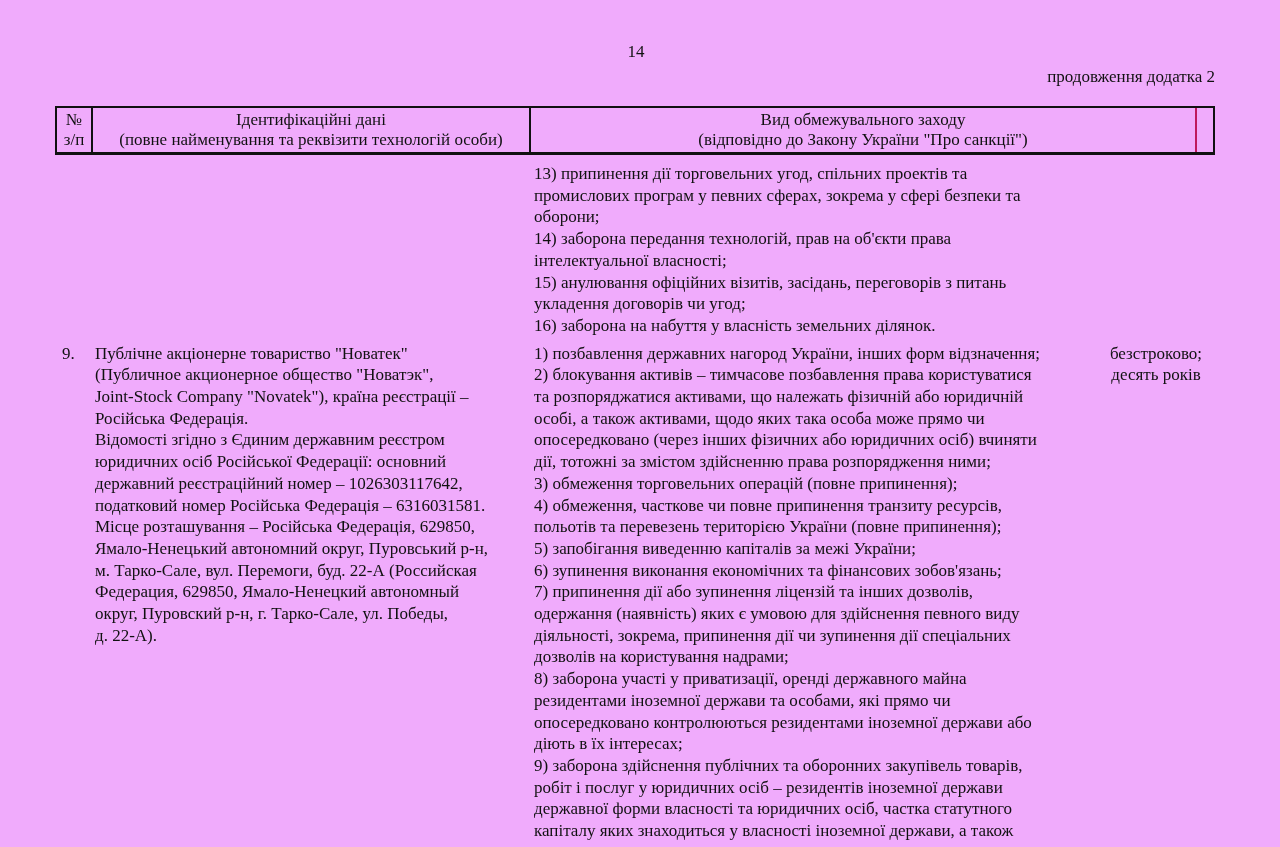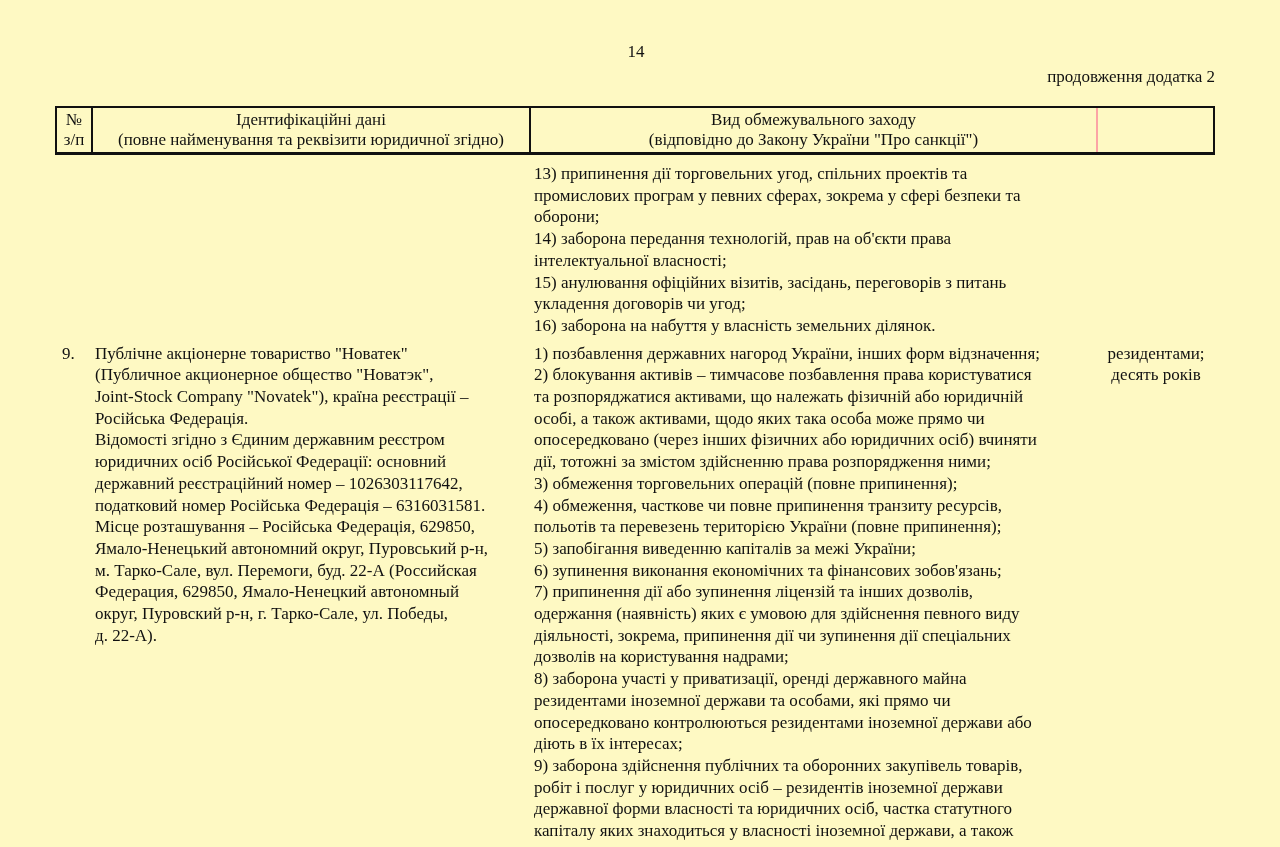--- a/index.html
+++ b/index.html
@@ -1,20 +1,20 @@
 <!DOCTYPE html>
 <html><head>
 <meta charset="utf-8">
 <style>
   * { margin:0; padding:0; }
   html,body { background:#e8e8e8; }
   .page {
     position:relative;
     width:1280px; height:847px;
-    background:#fef9c3;
+    background:#f0abfc;
     overflow:hidden;
     font-family:"Liberation Serif", serif;
     color:#111;
   }
   .page-number {
     position:absolute; top:41px; left:0; width:1272px;
     text-align:center; font-size:17px; line-height:21px;
   }
   .continuation {
     position:absolute; top:66px; right:65px;
@@ -31,21 +31,21 @@
   }
   .thead .hcell {
     height:100%;
     display:flex; align-items:center; justify-content:center;
     text-align:center; white-space:pre-line;
     font-size:17px; line-height:20px;
     box-sizing:border-box;
   }
   .hcell.c1 { width:36px; border-right:2px solid #111; }
   .hcell.c2 { width:438px; border-right:2px solid #111; }
-  .hcell.c3 { width:567px; border-right:2px solid #fca5a5; }
+  .hcell.c3 { width:666px; border-right:2px solid #be185d; }
   .hcell.c4 { flex:1; }
   .tbody {
     position:absolute; left:55px; top:155px; width:1200px;
   }
   .trow { display:flex; align-items:flex-start; }
   .trow .cell {
     box-sizing:border-box;
     font-size:17px; line-height:21.7px;
     white-space:pre;
   }
@@ -62,21 +62,21 @@
 <div class="page">
 
   <div class="page-number">14</div>
 
   <div class="continuation">продовження додатка 2</div>
 
   <div class="thead">
     <div class="hcell c1">№
 з/п</div>
     <div class="hcell c2">Ідентифікаційні дані
-(повне найменування та реквізити юридичної згідно)</div>
+(повне найменування та реквізити технологій особи)</div>
     <div class="hcell c3">Вид обмежувального заходу
 (відповідно до Закону України "Про санкції")</div>
   </div>
 
   <div class="tbody">
 
     <div class="trow r1">
       <div class="cell c1"></div>
       <div class="cell c2"></div>
       <div class="cell c3">13) припинення дії торговельних угод, спільних проектів та
@@ -122,19 +122,19 @@
 діяльності, зокрема, припинення дії чи зупинення дії спеціальних
 дозволів на користування надрами;
 8) заборона участі у приватизації, оренді державного майна
 резидентами іноземної держави та особами, які прямо чи
 опосередковано контролюються резидентами іноземної держави або
 діють в їх інтересах;
 9) заборона здійснення публічних та оборонних закупівель товарів,
 робіт і послуг у юридичних осіб – резидентів іноземної держави
 державної форми власності та юридичних осіб, частка статутного
 капіталу яких знаходиться у власності іноземної держави, а також</div>
-      <div class="cell c4">резидентами;
+      <div class="cell c4">безстроково;
 десять років</div>
     </div>
 
   </div>
 
 </div>
 
 </body></html>

